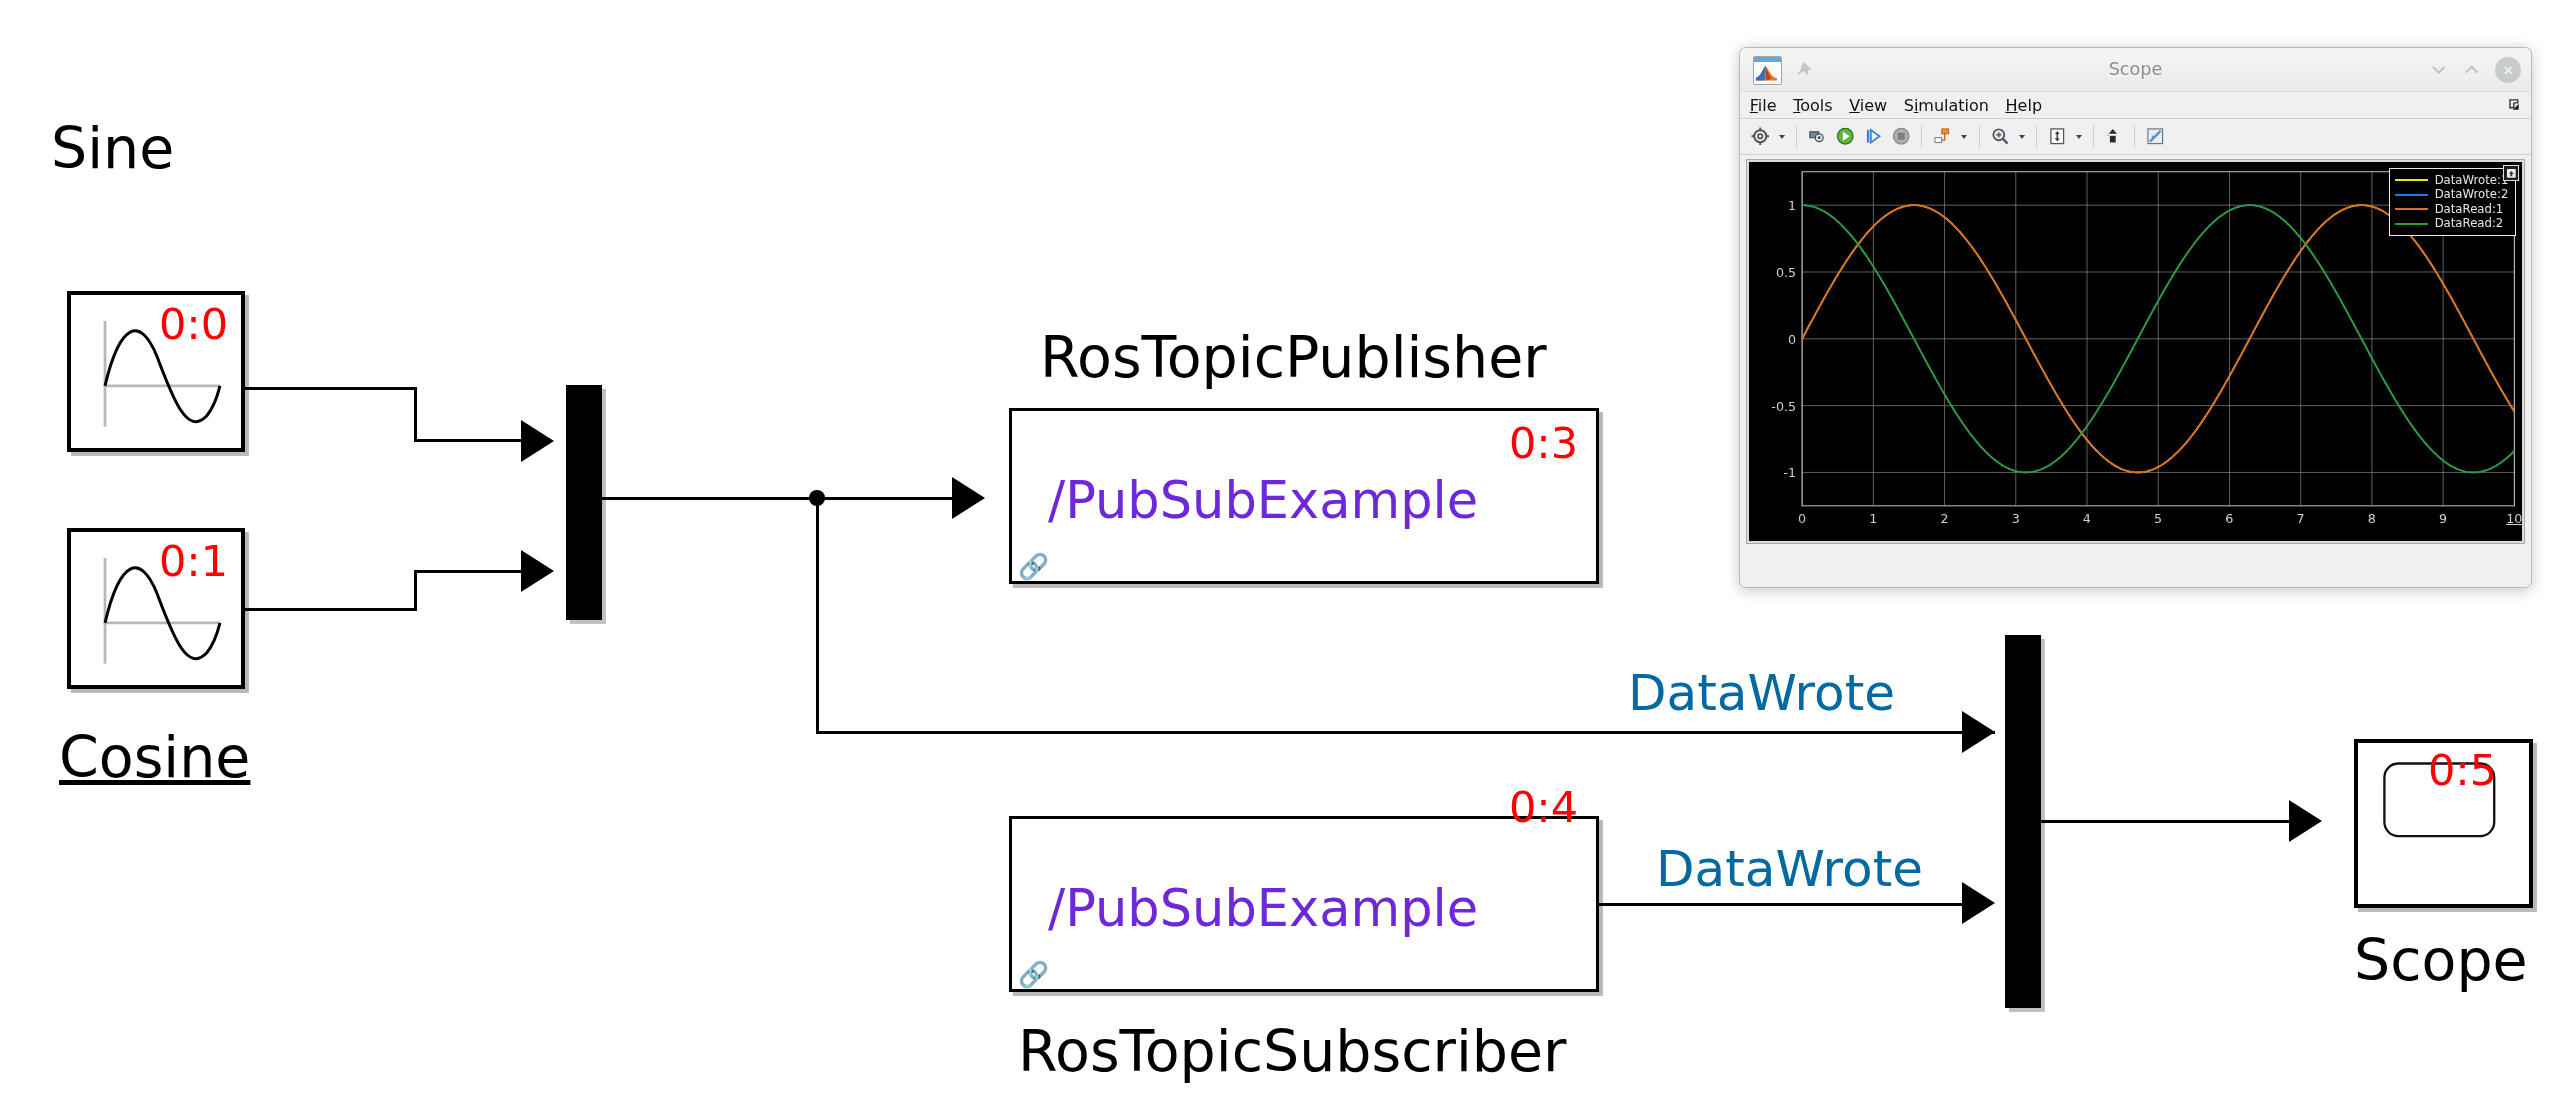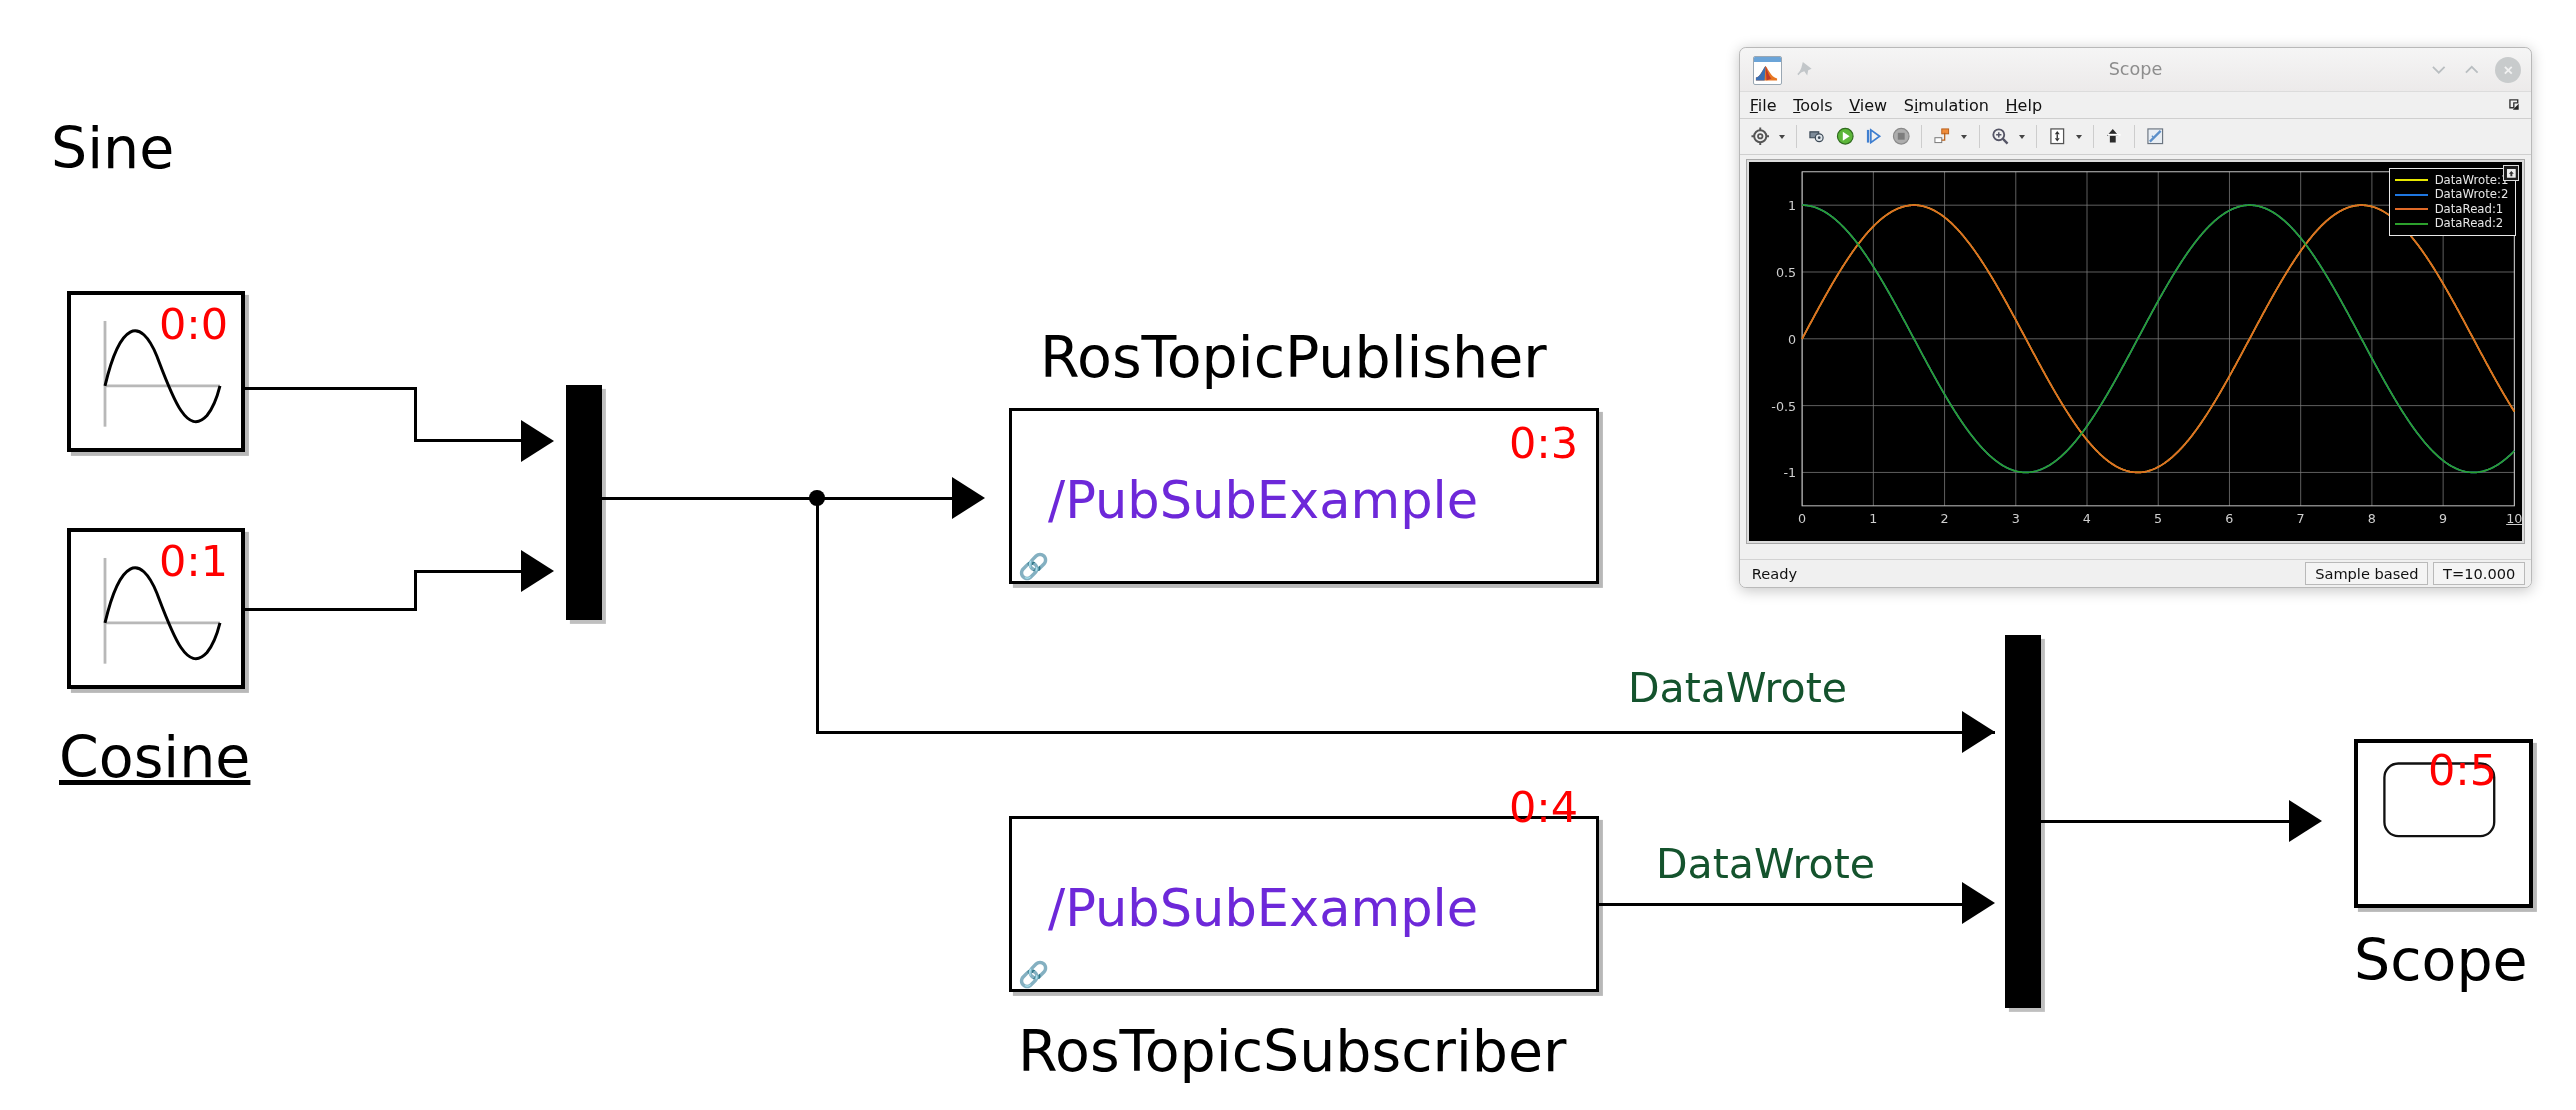--- a/index.html
+++ b/index.html
@@ -42,21 +42,21 @@
   .wire{position:absolute;background:#000;}
   .wire-h{height:2.9px;}
   .wire-v{width:2.9px;}
   .arrow{
     position:absolute;width:0;height:0;
     border-top:21.5px solid transparent;border-bottom:21.5px solid transparent;
     border-left:33px solid #000;
   }
   .dot{position:absolute;width:15.6px;height:15.6px;border-radius:50%;background:#000;}
   .sig-label{
-    position:absolute;color:#14532d;font-size:41px;white-space:nowrap;
+    position:absolute;color:#0369a1;font-size:50px;white-space:nowrap;
     font-family:"DejaVu Sans","Liberation Sans",sans-serif;
   }
   .link-badge{position:absolute;font-size:25px;color:#222;line-height:1;}
 
   
   .scope-win{
     position:absolute;left:1739px;top:47px;width:791px;height:539px;
     background:#f0f0f0;border:1px solid #b9b9b9;border-radius:6.8px;
     box-shadow:0 2.9px 13.7px rgba(0,0,0,.22);overflow:hidden;
     font-family:"DejaVu Sans","Liberation Sans",sans-serif;
@@ -412,21 +412,16 @@
           </div>
         <div class="dockbtn">
           <svg width="10.7" height="10.7" viewBox="0 0 11 11">
             <rect x="1" y="1" width="9" height="9" fill="#ececec"></rect>
             <path d="M5.5,3 L8,6 L6.5,6 L6.5,8.5 L4.5,8.5 L4.5,6 L3,6 Z" fill="#333"></path>
           </svg>
         </div>
       </div>
     </div>
 
-    <div class="statusbar">
-      <div class="status-ready">Ready</div>
-      <div class="status-cell">Sample based</div>
-      <div class="status-cell">T=10.000</div>
-    </div>
   </div>
 
 </div>
 
 
 </body></html>

